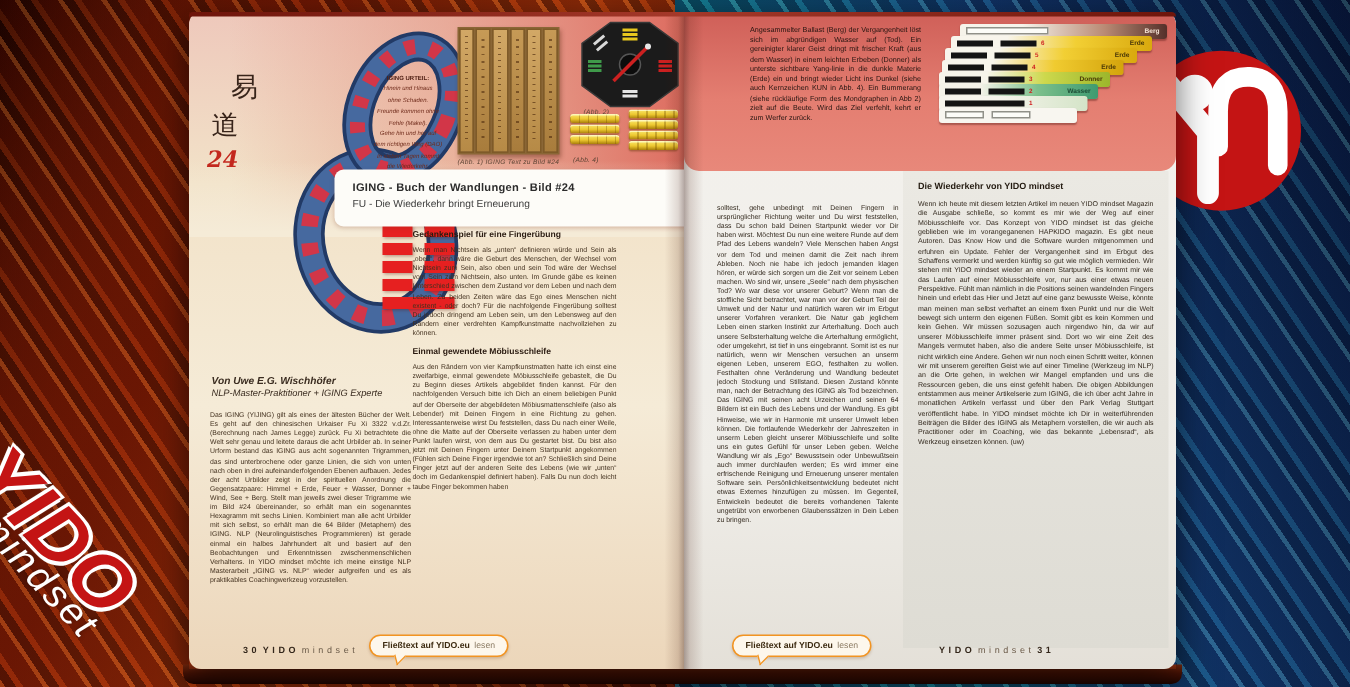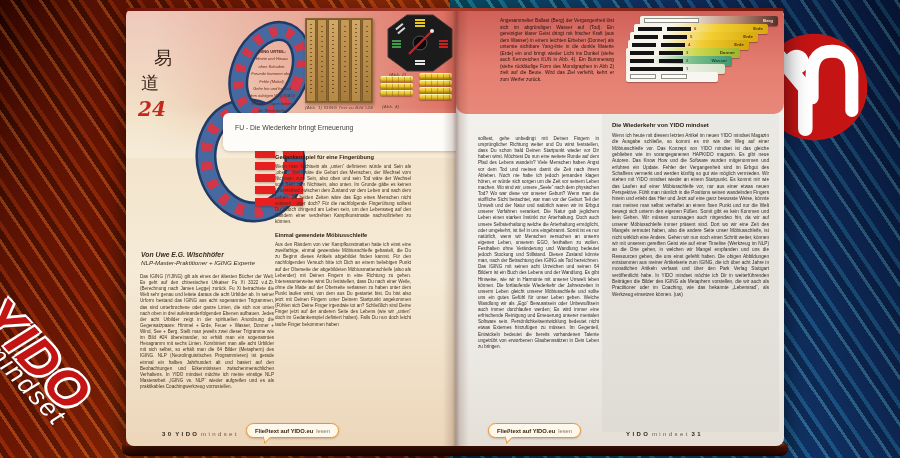--- a/index.html
+++ b/index.html
@@ -54,21 +54,21 @@
 
   
   .pink-top{position:absolute;left:0;top:0;width:100%;height:150px;
     background:
       linear-gradient(to bottom,rgba(245,235,215,0) 66%,rgba(245,235,215,1) 98%),
       linear-gradient(to left,rgba(220,100,88,.92) 0%,rgba(226,140,120,.5) 48%,rgba(238,200,185,0) 92%);}
   .calli{position:absolute;left:12px;top:38px;width:46px;color:#38241a;
     font-family:"DejaVu Serif",serif;}
   .calli .c1{font-size:18px;margin-left:16px;}
   .calli .c2{font-size:18px;margin-left:3px;margin-top:1px;}
-  .calli .num{font-size:20px;font-style:italic;color:#c3281e;margin-top:2px;font-weight:bold;}
+  .calli .num{font-size:15px;font-style:italic;color:#c3281e;margin-top:2px;font-weight:bold;}
 
   .mobius{position:absolute;left:68px;top:10px;}
 
   .urteil{position:absolute;left:120px;top:40px;width:52px;text-align:center;
     font-size:4px;line-height:1.85;color:#6e2a1a;font-style:italic;}
   .urteil .uh{font-weight:bold;font-style:normal;color:#502015;}
 
   .hexagram{position:absolute;left:129px;top:130px;width:48px;}
   .hexrow{display:flex;justify-content:space-between;margin-bottom:4px;height:8px;
     filter:drop-shadow(1px 1px 1px rgba(90,20,10,.35));}
@@ -294,20 +294,21 @@
         <div class="gstack s2">
             <i class="gbar"></i>
             <i class="gbar"></i>
             <i class="gbar"></i>
             <i class="gbar"></i>
           </div>
       </div>
       <div class="cap cap-abb4">(Abb. 4)</div>
 
       <div class="infobox">
+        <div class="t1">IGING - Buch der Wandlungen - Bild #24</div>
         <div class="t2">FU - Die Wiederkehr bringt Erneuerung</div>
       </div>
 
       <div class="byline">
         <div class="b1">Von Uwe E.G. Wischhöfer</div>
         <div class="b2">NLP-Master-Praktitioner + IGING Experte</div>
       </div>
       <div class="colA smalltext">Das IGING (YIJING) gilt als eines der ältesten Bücher der Welt. Es geht auf den chinesischen Urkaiser Fu Xi 3322 v.d.Zr. (Berechnung nach James Legge) zurück. Fu Xi betrachtete die Welt sehr genau und leitete daraus die acht Urbilder ab. In seiner Urform bestand das IGING aus acht sogenannten Trigrammen, das sind unterbrochene oder ganze Linien, die sich von unten nach oben in drei aufeinanderfolgenden Ebenen aufbauen. Jedes der acht Urbilder zeigt in der spirituellen Anordnung die Gegensatzpaare: Himmel + Erde, Feuer + Wasser, Donner + Wind, See + Berg. Stellt man jeweils zwei dieser Trigramme wie im Bild #24 übereinander, so erhält man ein sogenanntes Hexagramm mit sechs Linien. Kombiniert man alle acht Urbilder mit sich selbst, so erhält man die 64 Bilder (Metaphern) des IGING. NLP (Neurolinguistisches Programmieren) ist gerade einmal ein halbes Jahrhundert alt und basiert auf den Beobachtungen und Erkenntnissen zwischenmenschlichen Verhaltens. In YIDO mindset möchte ich meine einstige NLP Masterarbeit „IGING vs. NLP“ wieder aufgreifen und es als praktikables Coachingwerkzeug vorzustellen.</div>
 
       <div class="colB">

